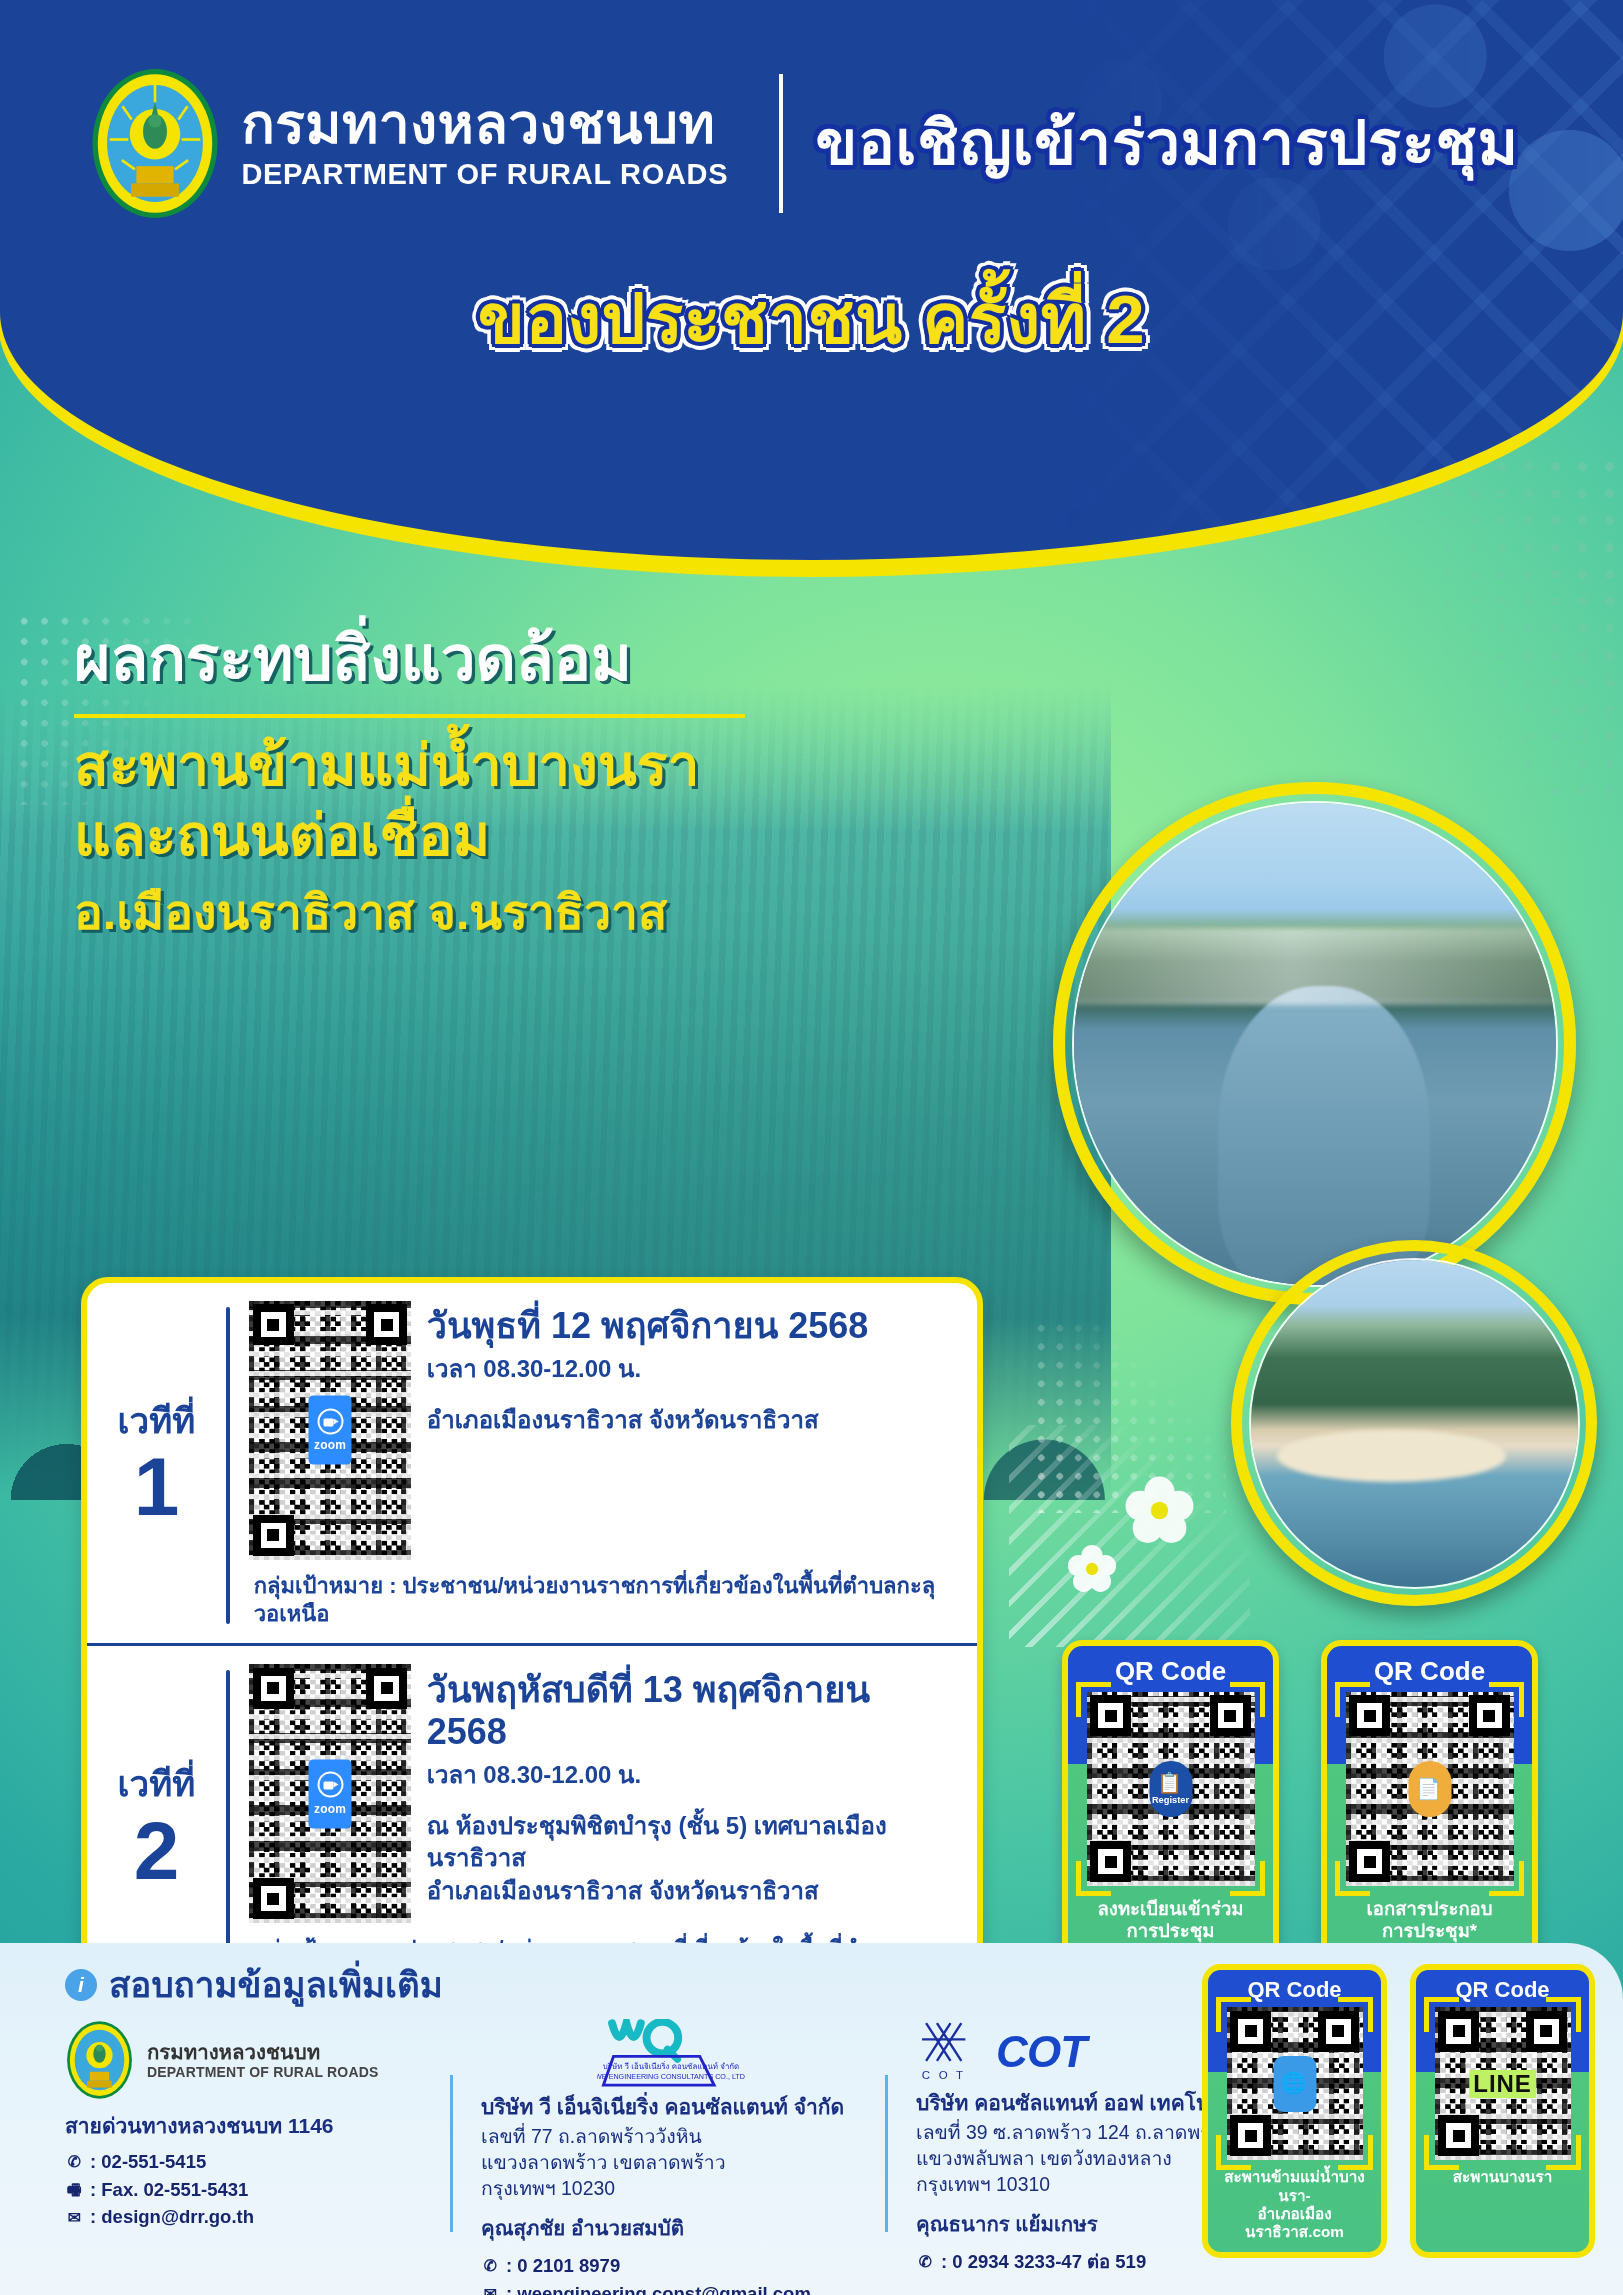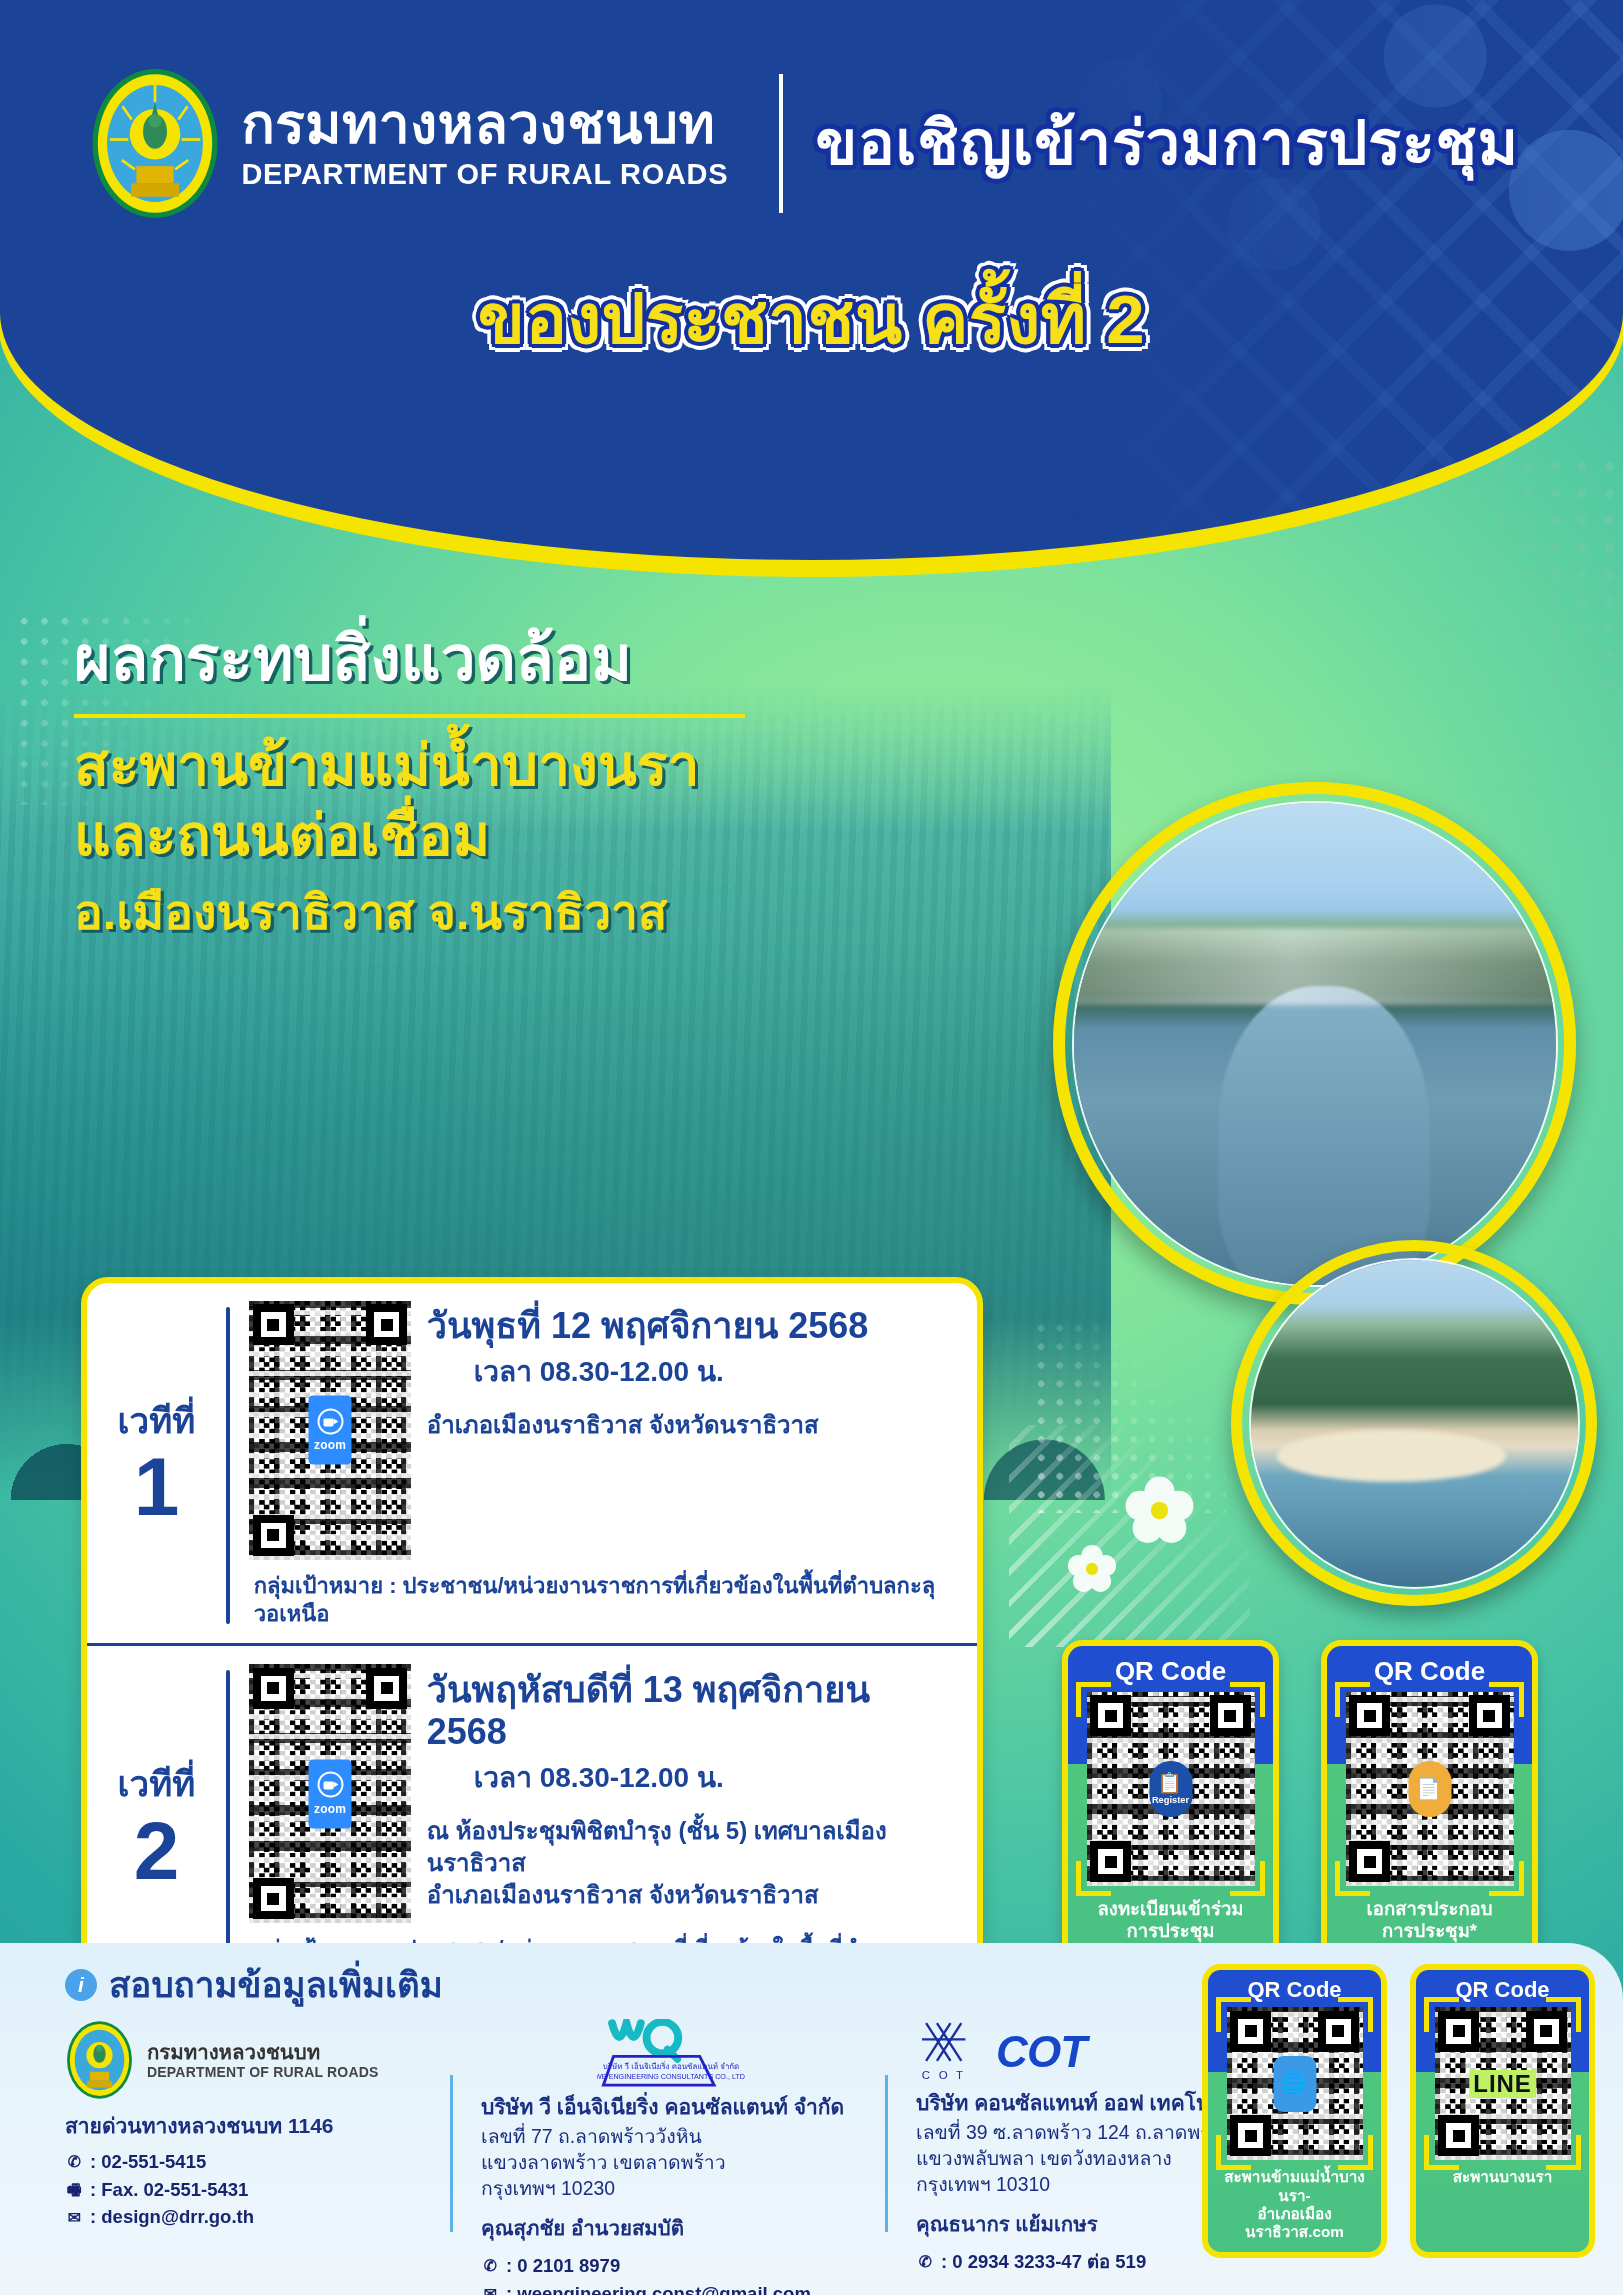--- a/index.html
+++ b/index.html
@@ -243,21 +243,21 @@
   .zoom-badge .cam::before {
     content:""; position:absolute; left:4.6px; top:7.9px; width:10.2px; height:7.9px; background:#fff; border-radius:1.4px;
   }
   .zoom-badge .cam::after {
     content:""; position:absolute; left:14.3px; top:8.3px; width:0; height:0;
     border-top:3.2px solid transparent; border-bottom:3.2px solid transparent; border-left:5.1px solid #fff;
   }
   .zoom-badge .zw { color:#fff; font-size:12px; font-weight:700; letter-spacing:0.2px; }
   .sess-text { flex:1; padding-top:4.6px; }
   .sess-date { font-size:36px; font-weight:800; color:#1b4398; line-height:1.18; }
-  .sess-time { font-size:28px; font-weight:800; color:#1b4398; line-height:1.18; margin-top:7.4px;margin-left:47px; }
+  .sess-time { font-size:24px; font-weight:800; color:#1b4398; line-height:1.18; margin-top:7.4px; }
   .sess-venue { font-size:24px; font-weight:700; color:#1b4398; line-height:1.34; margin-top:21px; }
   .sess-target {
     font-size:22px; font-weight:700; color:#1b4398; line-height:1.3;
     margin:12px 0 3.7px 4.6px;
   }
   .card-footer {
     background:#f7e017; display:flex; align-items:center; justify-content:space-between;
     padding:16.7px 30px 19.4px 30px;
   }
   .cf-text { font-size:30px; font-weight:700; color:#1b4398; line-height:1.26; font-style:italic; }

